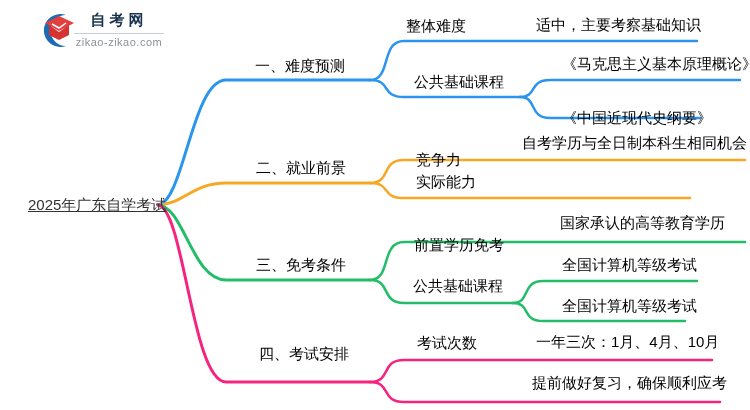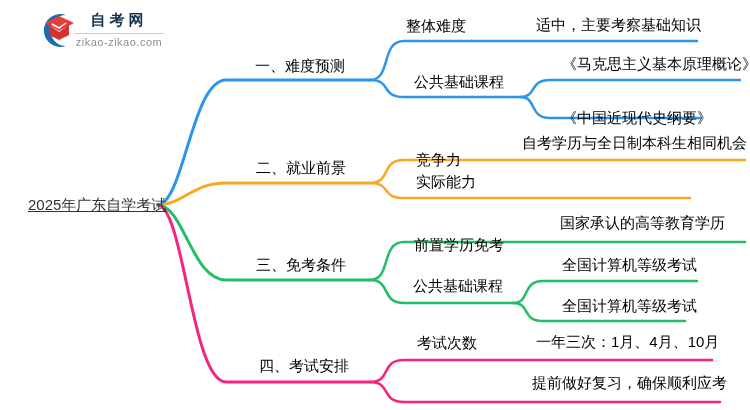--- a/index.html
+++ b/index.html
@@ -32,21 +32,21 @@
   #l-b2s1   { left: 416px; top: 151px; }
   #l-b2s1c1 { left: 522px; top: 134px; }
   #l-b2s2   { left: 416px; top: 173px; }
   #l-b2s2c1 { left: 527px; top: 173px; }
   #l-b3     { left: 256px; top: 256px; }
   #l-b3s1   { left: 414px; top: 216px; margin-top: 20px; }
   #l-b3s1c1 { left: 560px; top: 214px; }
   #l-b3s2   { left: 413px; top: 277px; }
   #l-b3s2c1 { left: 562px; top: 256px; }
   #l-b3s2c2 { left: 562px; top: 297px; }
-  #l-b4     { left: 259px; top: 357px; }
+  #l-b4     { left: 259px; top: 345px; }
   #l-b4s1   { left: 417px; top: 334px; }
   #l-b4s1c1 { left: 536px; top: 333px; }
   #l-b4s2   { left: 417px; top: 375px; margin-top: 44px; }
   #l-b4s2c1 { left: 532px; top: 374px; }
   
   #logo { position: absolute; left: 40px; top: 8px; width: 130px; height: 48px; }
   #logo-icon { position: absolute; left: 0; top: 2px; }
   #logo-texts { position: absolute; left: 34px; top: 3px; width: 90px; text-align: center; }
   #logo-title {
     font-size: 15px; font-weight: bold; color: #17324c; letter-spacing: 4px;

